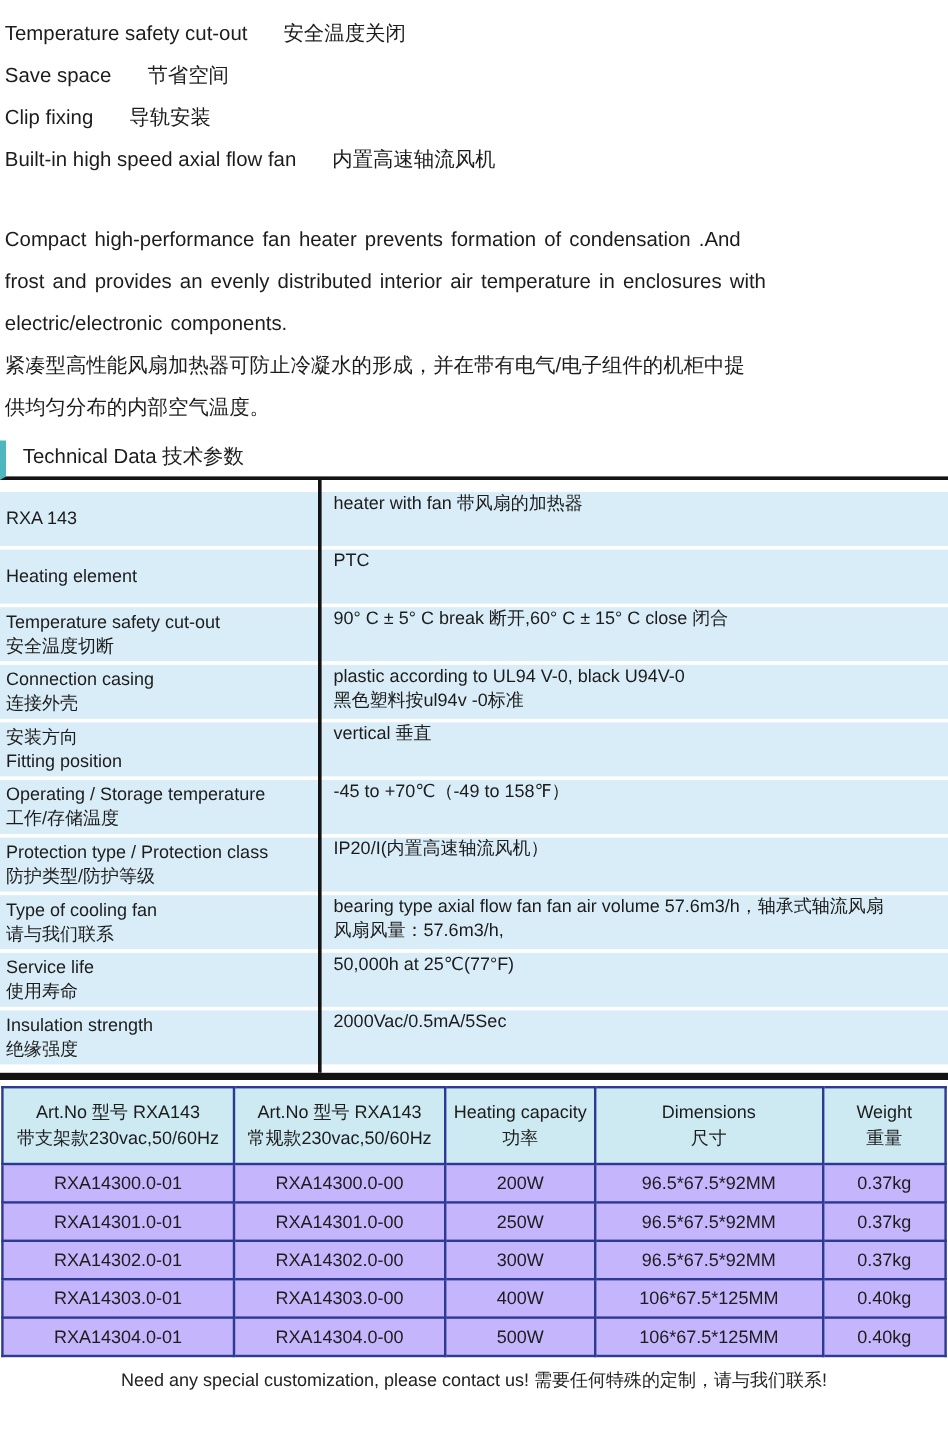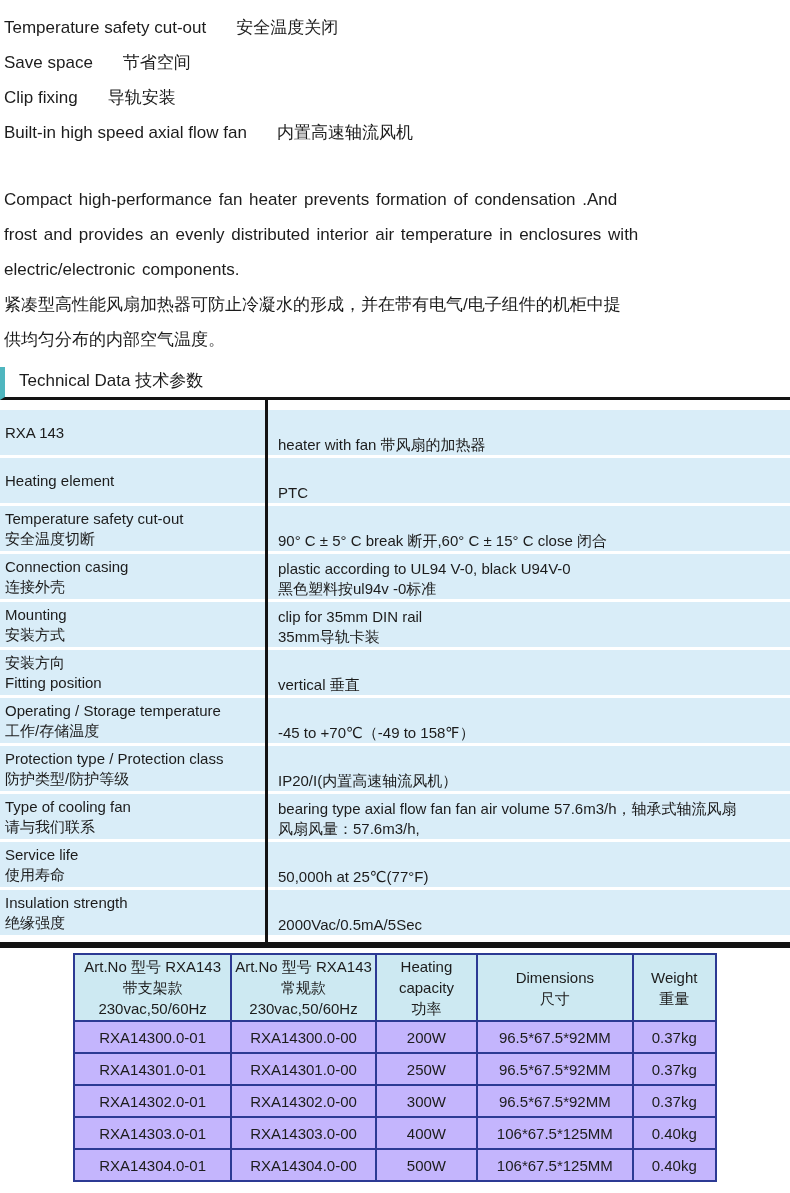--- a/index.html
+++ b/index.html
@@ -30,28 +30,28 @@
   }
   .trow{display:flex;min-height:45px;background:var(--row_bg,#d9edf8);}
   .trow + .trow{margin-top:3px;}
   .tlabel{
     width:267px;box-sizing:border-box;padding-left:5px;
     display:flex;flex-direction:column;justify-content:center;
     font-size:15px;line-height:20px;
   }
   .tvalue{
     flex:1;box-sizing:border-box;padding-left:11px;padding-right:4px;
-    display:flex;flex-direction:column;justify-content:flex-end;
+    display:flex;flex-direction:column;justify-content:flex-start;
     font-size:15px;line-height:20px;
   }
   
   .thick-line{margin-top:7px;height:6px;background:var(--line_black,#111);}
   
   .order-table{
-    width:644px;margin:5px auto 0 auto;
+    width:788px;margin:5px auto 0 auto;
     border-collapse:collapse;table-layout:fixed;
   }
   .order-table th,.order-table td{
     border:2px solid var(--border_blue,#2c3a94);
     text-align:center;font-size:15px;font-weight:400;
   }
   .order-table th{
     background:var(--header_bg,#cde9f2);height:60px;line-height:21px;
   }
   .order-table td{height:28px;background:#c4b5fd;}
@@ -117,30 +117,20 @@
     </div>
   </div>
   <div class="trow">
     <div class="tlabel">
       <div>Connection casing</div>
       <div>连接外壳</div>
     </div>
     <div class="tvalue">
       <div>plastic according to UL94 V-0, black U94V-0</div>
       <div>黑色塑料按ul94v -0标准</div>
-    </div>
-  </div>
-  <div class="trow">
-    <div class="tlabel">
-      <div>Mounting</div>
-      <div>安装方式</div>
-    </div>
-    <div class="tvalue">
-      <div>clip for 35mm DIN rail</div>
-      <div>35mm导轨卡装</div>
     </div>
   </div>
   <div class="trow">
     <div class="tlabel">
       <div>安装方向</div>
       <div>Fitting position</div>
     </div>
     <div class="tvalue">
       <div>vertical 垂直</div>
       <div></div>

